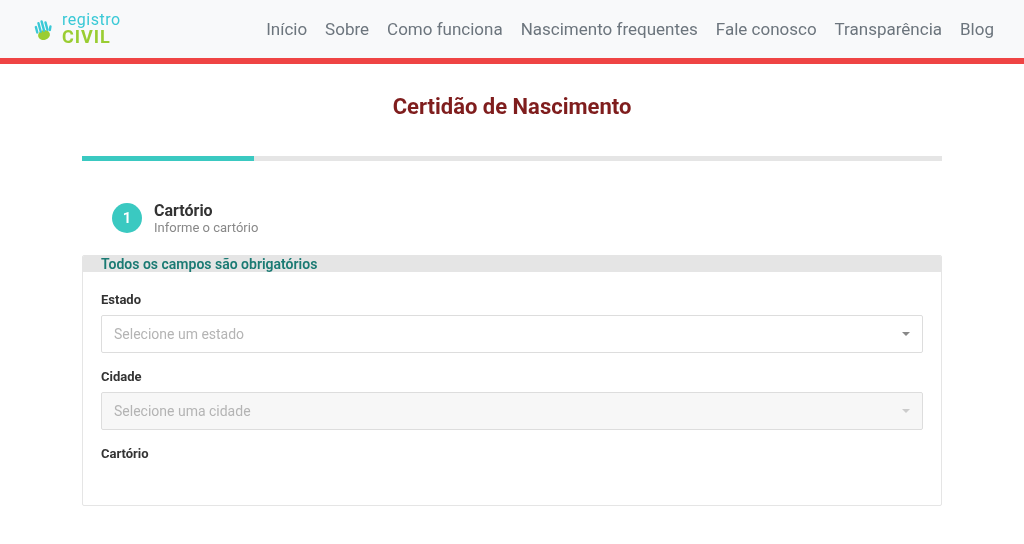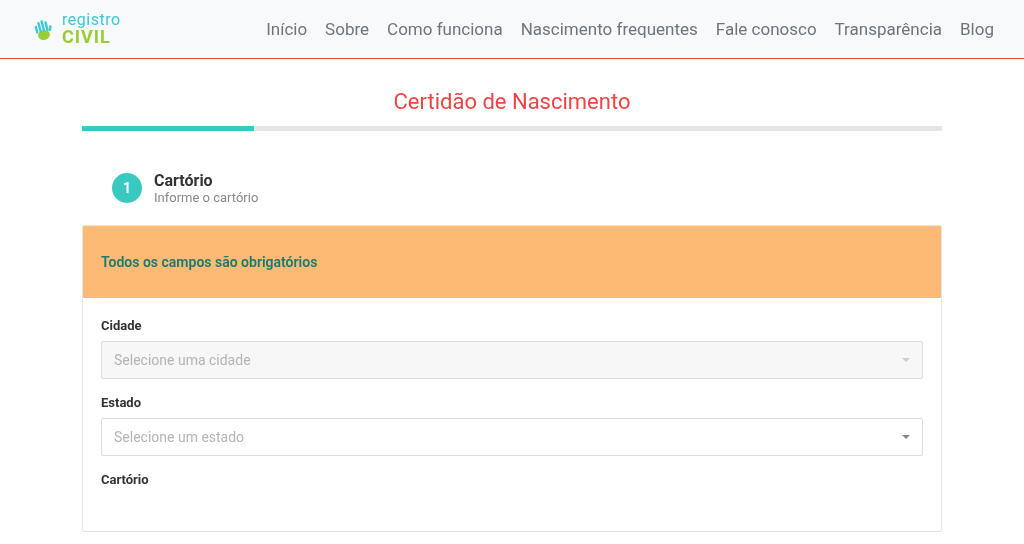--- a/index.html
+++ b/index.html
@@ -3,21 +3,21 @@
   <meta charset="utf-8">
   <style>
     * { box-sizing: border-box; margin: 0; padding: 0; }
     body {
       font-family: -apple-system, BlinkMacSystemFont, "Segoe UI", Roboto, "Helvetica Neue", Arial, sans-serif;
       background: #fff;
       color: #333;
     }
     .header {
       background: #f8f9fa;
-      border-bottom: 1px solid #ef4444;
+      border-bottom: 6px solid #ef4444;
       padding: 12px 30px;
       display: flex;
       justify-content: space-between;
       align-items: center;
     }
     .logo {
       display: flex;
       align-items: center;
       gap: 4px;
     }
@@ -54,23 +54,23 @@
       text-decoration: none;
     }
     .container {
       max-width: 900px;
       margin: 0 auto;
       padding: 30px 20px;
     }
     .page-title {
       text-align: center;
       font-size: 22px;
-      font-weight: 400;
-      color: #ef4444;
-      margin-bottom: 12px;
+      font-weight: 700;
+      color: #7f1d1d;
+      margin-bottom: 37px;
     }
     .progress-bar {
       height: 5px;
       background: #e5e5e5;
       margin-bottom: 40px;
       position: relative;
     }
     .progress-fill {
       position: absolute;
       left: 0;
@@ -100,22 +100,22 @@
     }
     .step-info { display: flex; flex-direction: column; }
     .step-title { font-weight: 700; font-size: 16px; color: #333; }
     .step-subtitle { font-size: 13px; color: #888; }
     .panel {
       border: 1px solid #e5e5e5;
       border-radius: 2px;
       overflow: hidden;
     }
     .panel-notice {
-      background: #fdba74;
-      padding: 28px 18px;
+      background: #e5e5e5;
+      padding: 0 18px;
       color: #1a7a73;
       font-size: 14px;
       font-weight: 600;
     }
     .panel-body {
       padding: 20px 18px 28px;
     }
     .form-group { margin-bottom: 16px; }
     .form-label {
       display: block;
@@ -201,34 +201,34 @@
       <span class="step-title">Cartório</span>
       <span class="step-subtitle">Informe o cartório</span>
     </div>
   </div>
 
   <div class="panel">
     <div class="panel-notice">Todos os campos são obrigatórios</div>
 
     <div class="panel-body">
       <div class="form-group">
+        <label class="form-label">Estado</label>
+        <div class="form-select">
+          <span>Selecione um estado</span>
+          <span class="select-caret"></span>
+        </div>
+      </div>
+
+      <div class="form-group">
         <label class="form-label">Cidade</label>
         <div class="form-select disabled">
           <span>Selecione uma cidade</span>
           <span class="select-caret"></span>
         </div>
       </div>
 
       <div class="form-group">
-        <label class="form-label">Estado</label>
-        <div class="form-select">
-          <span>Selecione um estado</span>
-          <span class="select-caret"></span>
-        </div>
-      </div>
-
-      <div class="form-group">
         <label class="form-label">Cartório</label>
       </div>
     </div>
 
   </div>
 </div>
 
 </body></html>

